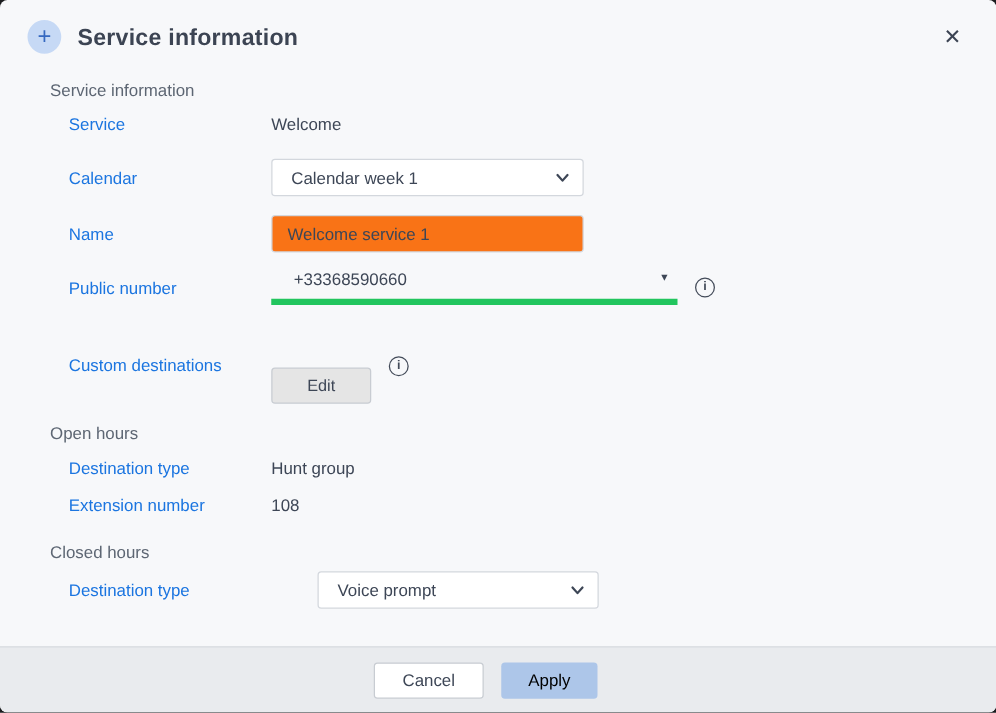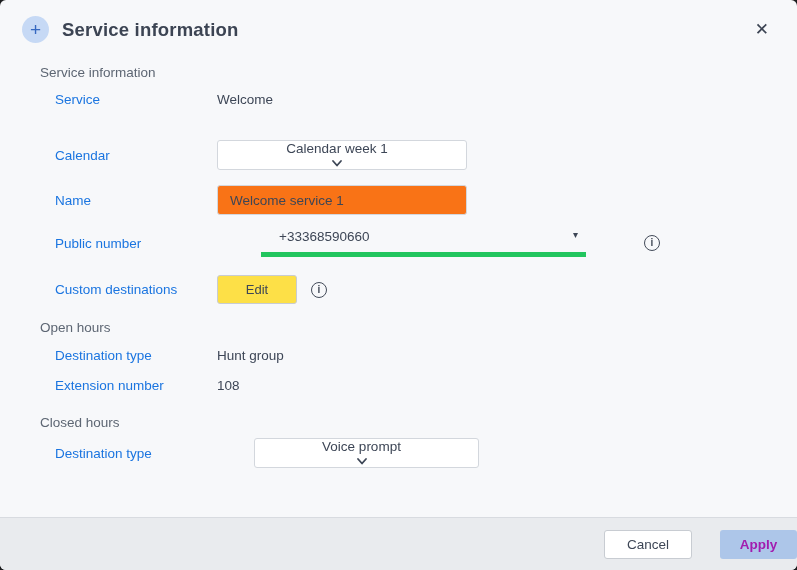--- a/index.html
+++ b/index.html
@@ -44,38 +44,37 @@
     margin-bottom: 4px;
   }
   .row { display: flex; align-items: center; }
   .row-label {
     width: 177px; padding-left: 15px; flex-shrink: 0;
     font-size: 13.5px; color: #1b75e0;
   }
   .static-value { font-size: 13.5px; color: #3d4656; }
   
   .row-service   { height: 22px; margin-top: 8px; }
-  .row-calendar  { margin-top: 30px; }
+  .row-calendar  { margin-top: 17px; }
   .row-name      { margin-top: 15px; }
-  .row-pubnum    { margin-top: 14px; gap: 44px; }
+  .row-pubnum    { margin-top: 14px; }
   .row-custdest  { margin-top: 18px; }
   .hdr-open      { margin-top: 16px; }
   .row-open      { height: 20px; margin-top: 10px; }
   .hdr-closed    { margin-top: 20px; }
   .row-voice     { margin-top: 8px; }
   
   .select-box {
     width: 250px; height: 30px;
     background: #ffffff;
     border: 1px solid #d3d7dd; border-radius: 3px;
     display: flex; align-items: center;
-    padding: 0 10px 0 0;
+    padding: 0 10px 0 15px;
     font-size: 13.5px; color: #3d4656;
     cursor: pointer;
-    flex-direction: column;
   }
   .select-box .select-value { flex: 1; }
   .select-box.narrow { width: 225px; margin-left: 37px; }
   .chevron-svg { width: 12px; height: 12px; flex-shrink: 0; }
   .text-input {
     width: 250px; height: 30px;
     background: #f97316;
     border: 1px solid #d3d7dd; border-radius: 3px;
     padding: 0 12px;
     font-size: 13.5px; color: #3d4656;
@@ -95,46 +94,46 @@
     width: 16px; height: 16px; border-radius: 50%;
     border: 1.4px solid #434b59;
     color: #434b59;
     display: inline-flex; align-items: center; justify-content: center;
     font-size: 10px; font-weight: 700; line-height: 1;
     margin-left: 14px; flex-shrink: 0;
     font-style: normal; cursor: default;
   }
   .edit-btn {
     width: 80px; height: 29px;
-    background: #fde047;
+    background: #e5e5e5;
     border: 1px solid #c8ccd2; border-radius: 3px;
     font-size: 13px; color: #3d4656;
-    cursor: pointer; font-family: inherit;
+    cursor: pointer; font-family: inherit; margin-top: 32px;
   }
   
   .dialog-footer {
     height: 53px; flex-shrink: 0;
     background: #e9ebee;
     border-top: 1px solid #d8dbe0;
-    display: flex; align-items: center; justify-content: flex-end;
-    gap: 28px;
+    display: flex; align-items: center; justify-content: center;
+    padding-right: 20px; gap: 14px;
   }
   .cancel-btn {
     min-width: 88px; height: 29px;
     background: #ffffff;
     border: 1px solid #c8ccd2; border-radius: 3px;
     font-size: 13.5px; color: #3d4656;
     cursor: pointer; font-family: inherit;
     padding: 0 20px;
   }
   .apply-btn {
     min-width: 77px; height: 29px;
     background: #adc6e9;
     border: none; border-radius: 3px;
-    font-size: 13.5px; font-weight: 700; color: #a21caf;
+    font-size: 13.5px; font-weight: 400; color: #000000;
     cursor: default; font-family: inherit;
     padding: 0 18px;
   }
 </style>
 </head>
 <body>
 
 <div class="dialog">
 
   <div class="dialog-header">

